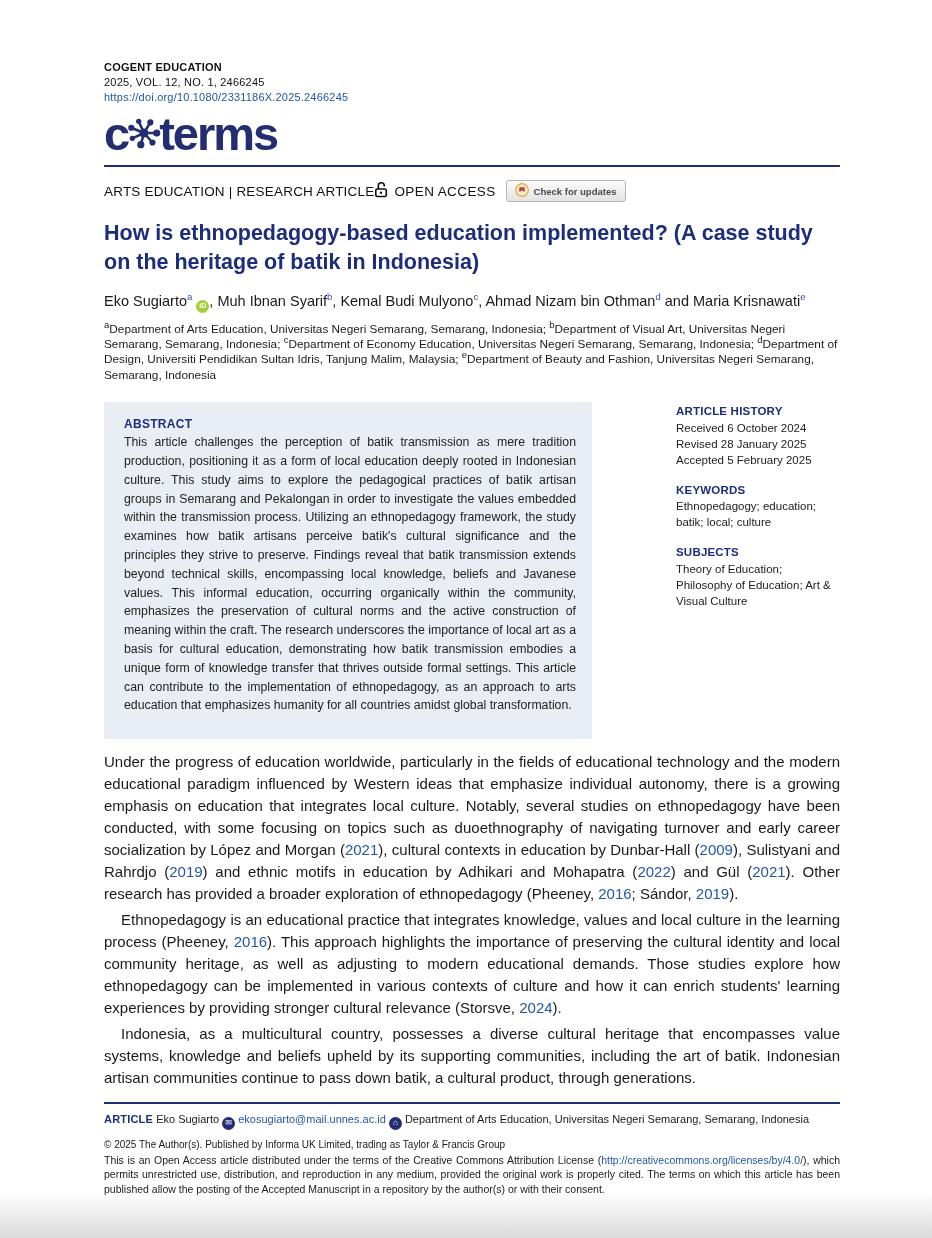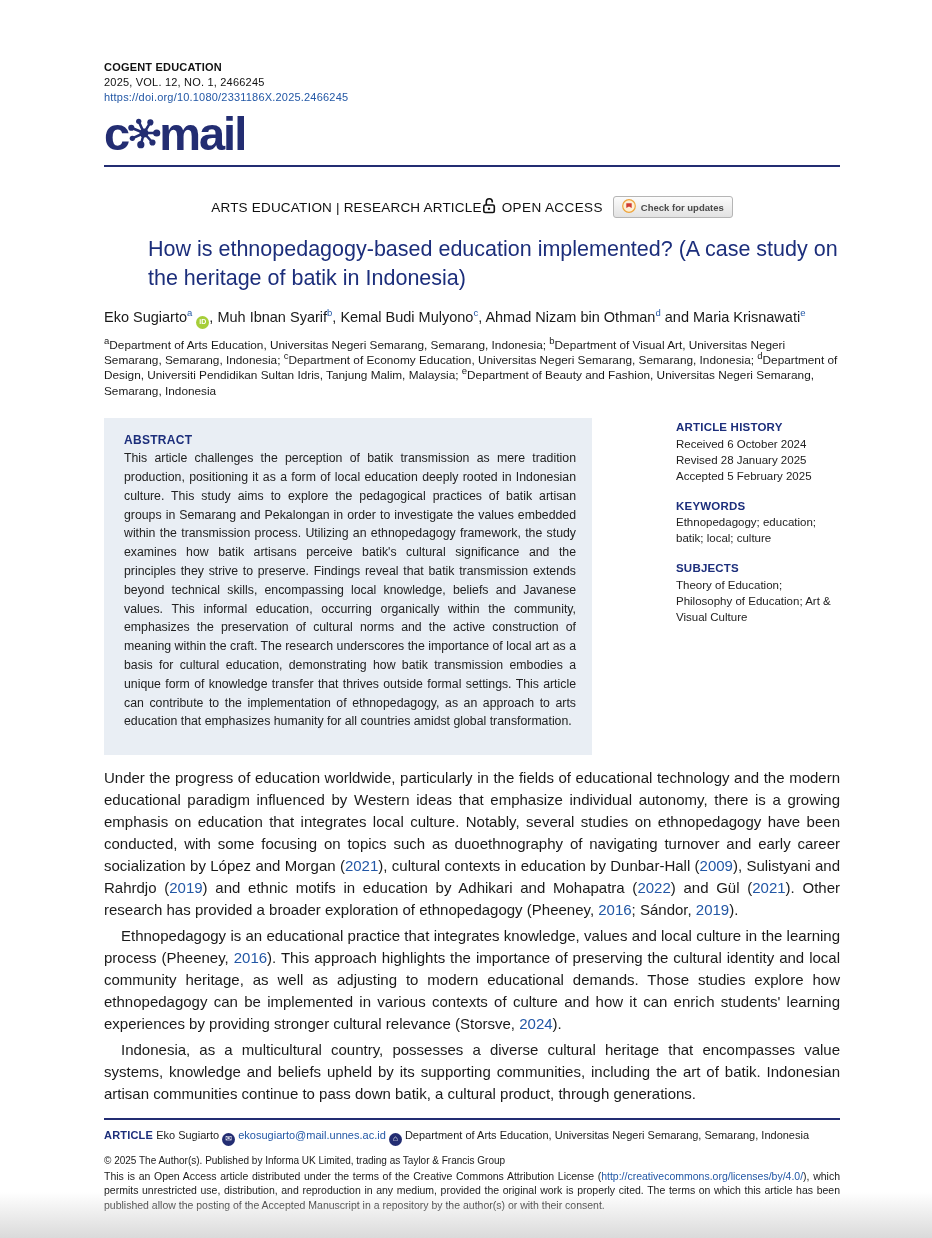--- a/index.html
+++ b/index.html
@@ -19,30 +19,30 @@
   .journal-info { font-size:11px; line-height:15px; letter-spacing:.2px; color:#111; }
   .journal-name { font-weight:bold; font-weight:600; }
   .doi-link { color:#2257a5; text-decoration:none; cursor:pointer; }
   .logo { display:flex; align-items:center; color:#232d72; font-weight:bold;
           font-size:47px; letter-spacing:-2px; line-height:1; margin-top:4px; }
   .logo .starburst { margin:2px -3px 0 -2px; }
 
   .header-rule { border:none; border-top:2.5px solid #232d72; margin:7px 0 0 0; }
 
   
-  .article-bar { display:flex; justify-content:center; align-items:center; margin-top:29px; }
+  .article-bar { display:flex; justify-content:flex-start; align-items:center; margin-top:13px; }
   .section-label { font-size:13.5px; letter-spacing:.2px; color:#111; }
   .right-bar { display:flex; align-items:center; gap:10px; }
   .oa-group { display:flex; align-items:center; gap:5px; font-size:13.5px; letter-spacing:.4px; color:#111; }
   .check-badge { display:flex; align-items:center; gap:5px; cursor:pointer;
     background:linear-gradient(#fcfcfc,#e2e2e2); border:1px solid #b5b5b5; border-radius:3px;
     padding:2px 8px 2px 8px; font-size:9.5px; color:#4a4a4a;font-weight:bold; }
 
   
-  .title { margin-top:17px; font-size:21.5px; font-weight:normal; color:#1c2e7b; line-height:1.33; max-width:760px;margin-left:44px; }
+  .title { margin-top:17px; font-size:21.5px; font-weight:bold; color:#1c2e7b; line-height:1.33; max-width:760px; }
   .authors { margin-top:15px; font-size:14.5px; line-height:1.45; max-width:760px; }
   .authors sup, .affiliations sup { font-size:9.5px; line-height:0; }
   .link { color:#2257a5; cursor:pointer; }
   .affiliations { margin-top:9px; font-size:11.8px; line-height:1.3; max-width:745px; }
 
   .inline-icon { display:inline-flex; width:13px; height:13px; border-radius:50%;
     background:#232d72; color:#fff; font-size:8px; align-items:center; justify-content:center;
     vertical-align:-2px; font-weight:normal; }
   .orcid-icon { background:#a6ce39; font-size:7px; font-weight:bold; font-style:normal; }
 
@@ -99,21 +99,21 @@
               <circle cx="29" cy="17" r="3.4"></circle>
             <circle cx="25" cy="26" r="2.9"></circle>
               <circle cx="14" cy="28" r="3.4"></circle>
             <circle cx="6" cy="22" r="2.5"></circle>
               <circle cx="5" cy="12" r="2.9"></circle>
             <circle cx="12" cy="6" r="2.5"></circle>
               <circle cx="23" cy="7" r="2.9"></circle>
           </g>
         </svg>
       </span>
-      <span>mail</span>
+      <span>terms</span>
     </div>
   </div>
   <hr class="header-rule">
 
   <div class="article-bar">
     <div class="section-label">ARTS EDUCATION | RESEARCH ARTICLE</div>
     <div class="right-bar">
       <div class="oa-group">
         <span>
           <svg width="15" height="17" viewBox="0 0 15 17">

